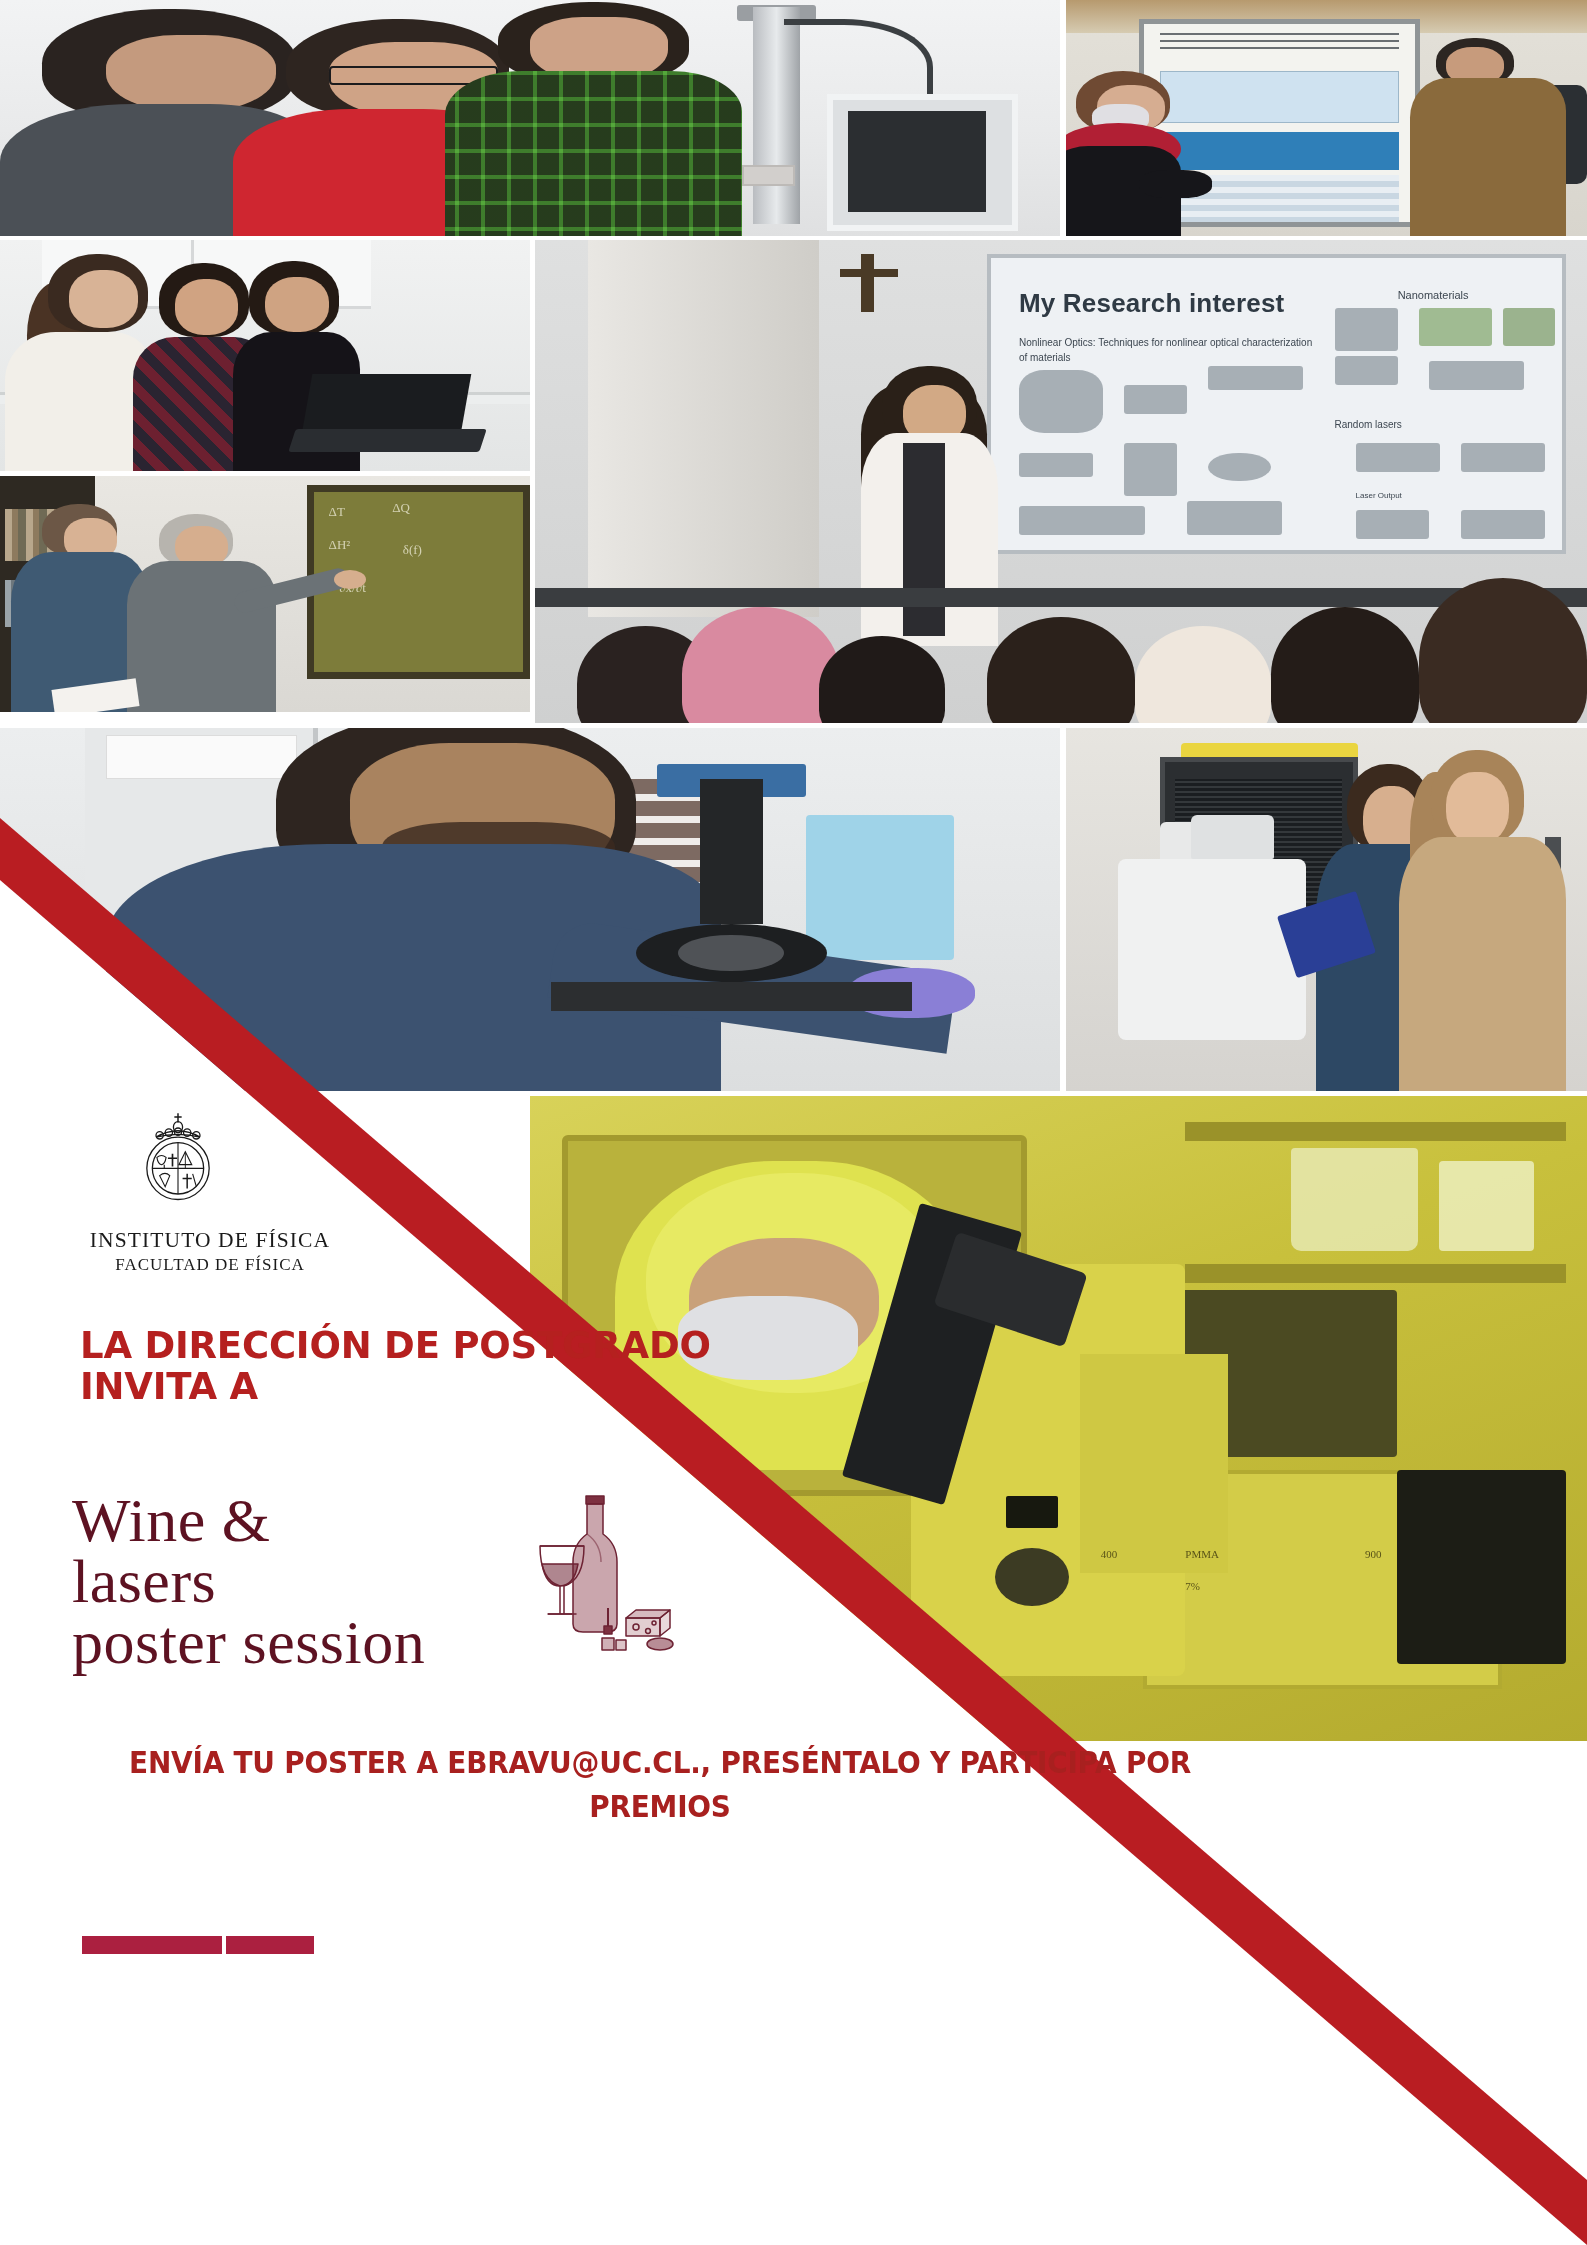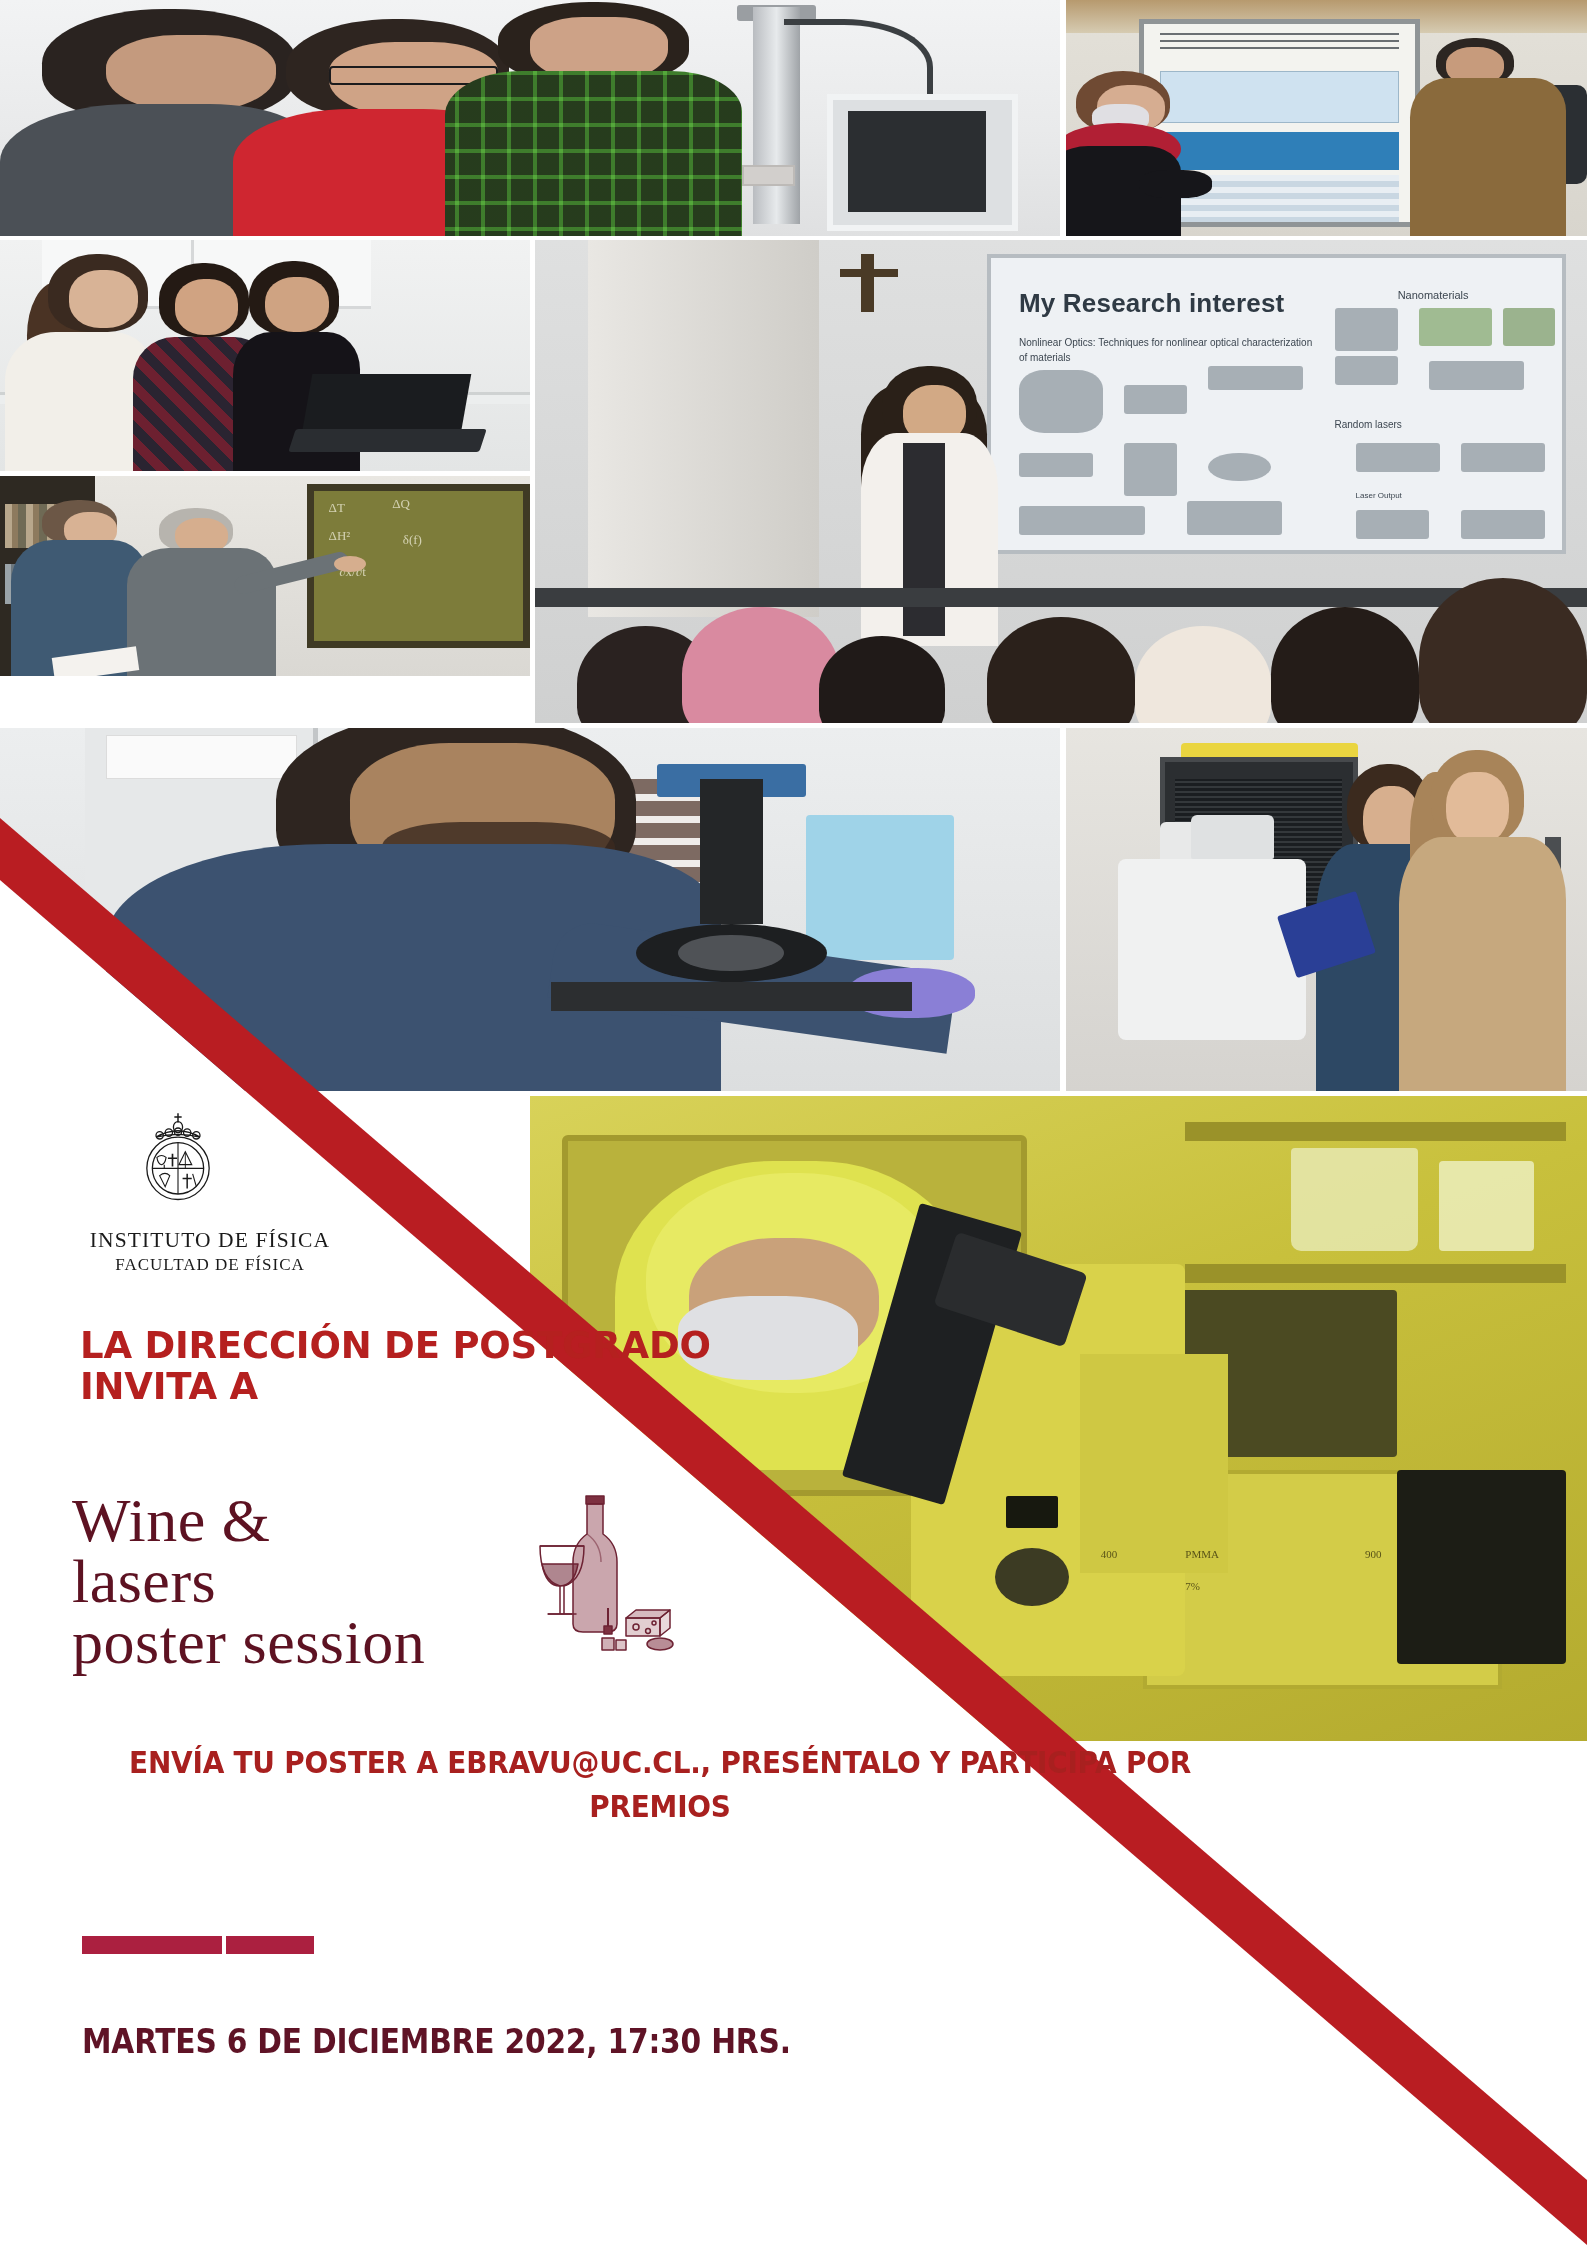--- a/index.html
+++ b/index.html
@@ -393,21 +393,21 @@
         <div class="aud" style="left:4%;  top:80%; width:13%; height:24%; background:#2a2220;"></div>
         <div class="aud" style="left:14%; top:76%; width:15%; height:28%; background:#d98aa0;"></div>
         <div class="aud" style="left:27%; top:82%; width:12%; height:22%; background:#201a18;"></div>
         <div class="aud" style="left:43%; top:78%; width:14%; height:26%; background:#2b211b;"></div>
         <div class="aud" style="left:57%; top:80%; width:13%; height:24%; background:#efe7dd;"></div>
         <div class="aud" style="left:70%; top:76%; width:14%; height:28%; background:#241c18;"></div>
         <div class="aud" style="left:84%; top:70%; width:16%; height:34%; background:#3a2b22;"></div>
       </div>
     </div>
 
-    <div class="photo p5" style="left:0px; top:476px; width:530px; height:200px;">
+    <div class="photo p5" style="left:0px; top:476px; width:530px; height:236px;">
       <div class="scene">
         <div class="wall"></div>
           <div class="shelf"></div>
           <div class="books"></div>
           <div class="books2"></div>
         <div class="board"></div>
         <div class="chalk" style="left:62%; top:12%;">ΔT</div>
         <div class="chalk" style="left:74%; top:10%;">ΔQ</div>
         <div class="chalk" style="left:62%; top:26%;text-align:right;">ΔH²</div>
         <div class="chalk" style="left:76%; top:28%;">δ(f)</div>
@@ -568,17 +568,16 @@
       </svg>
     </div>
 
     <div class="cta">ENVÍA TU POSTER A EBRAVU@UC.CL., PRESÉNTALO  Y PARTICIPA POR PREMIOS</div>
 
     <div class="divider">
       <div class="seg1"></div>
       <div class="seg2"></div>
     </div>
 
-    <div class="footer-date">MARTES 6 DE DICIEMBRE 2022, 17:30 HRS.</div>
 
 
   </div>
 </div>
 
 </body></html>

